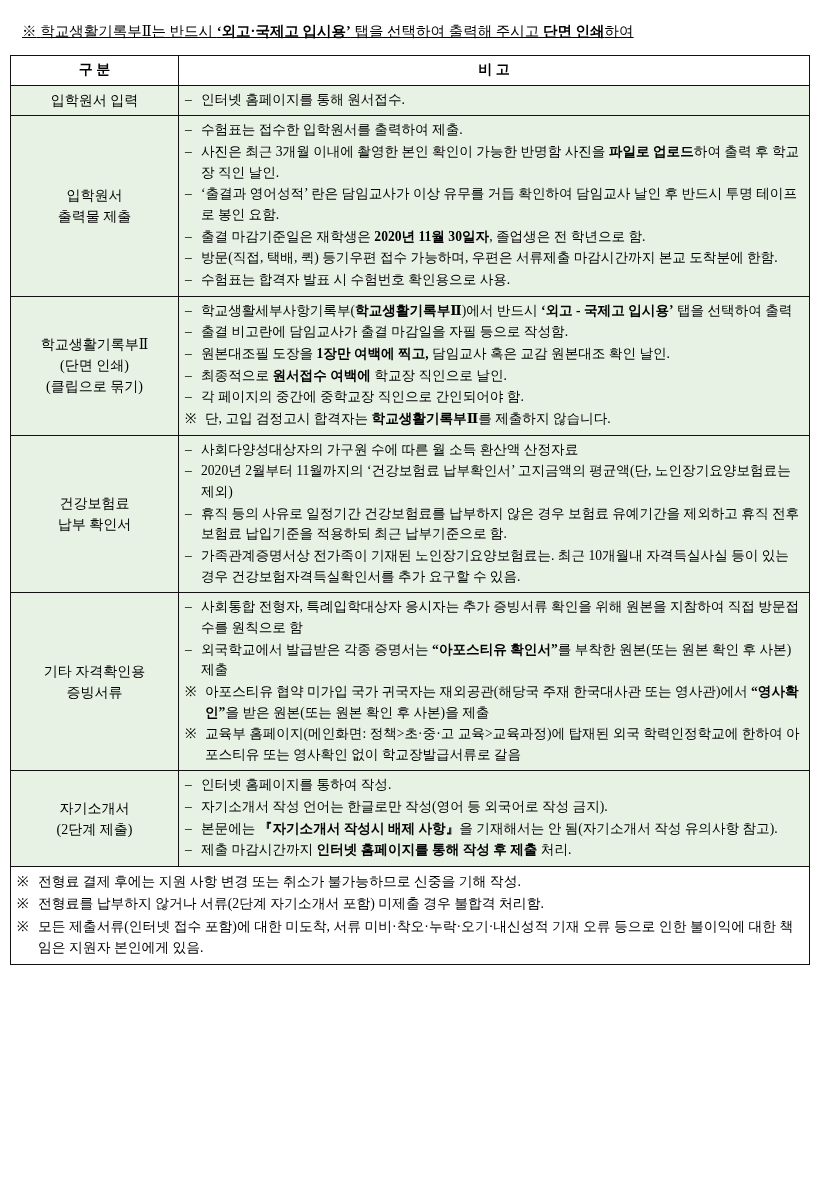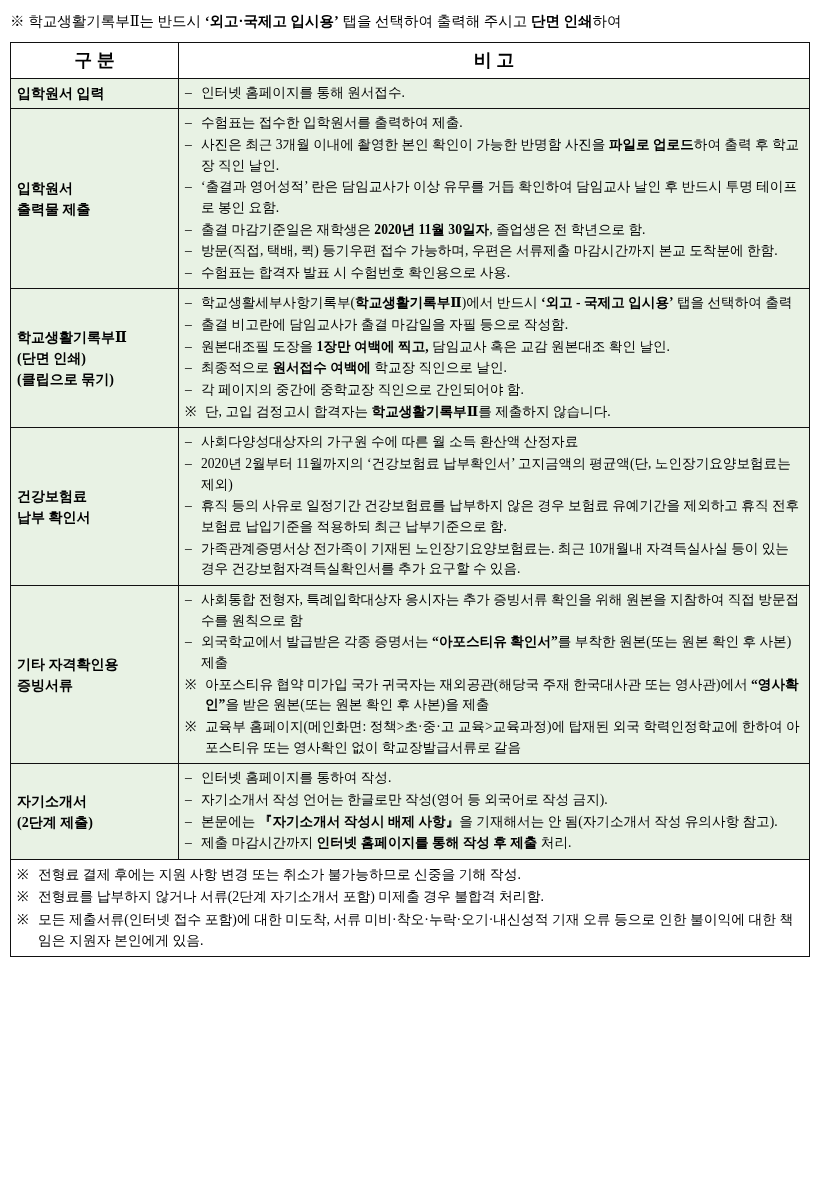--- a/index.html
+++ b/index.html
@@ -21,50 +21,51 @@
     padding: 8px 10px 6px 10px;
   }
 
   
   .notice {
     font-size: 14.5px;
     line-height: 1.62;
     margin: 2px 0 9px 0;
   }
   .notice p {
-    margin: 0;
+    margin: 12px;
     text-indent: 0;
+    text-decoration: underline;
   }
   .notice .ln2 { padding-left: 17px; }
   .notice .ln3 { padding-left: 17px; }
   .b { font-weight: bold; }
 
   
   table.doc {
     border-collapse: collapse;
     width: 799px;
     table-layout: fixed;
   }
   table.doc td, table.doc th {
     border: 1px solid #111111;
     vertical-align: middle;
     padding: 4px 6px;
   }
   thead th {
     background: #ffffff;
     font-weight: bold;
-    font-size: 18px;
+    font-size: 14px;
     padding: 5px 0;
   }
   col.c1 { width: 168px; }
   col.c2 { width: 631px; }
 
   td.label {
-    text-align: left;
-    font-weight: bold;
+    text-align: center;
+    font-weight: normal;
     font-size: 14px;
     line-height: 1.5;
     background: #e8f2e4;
   }
   td.body {
     background: #e8f2e4;
     vertical-align: top;
     padding: 5px 8px 6px 6px;
     font-size: 13.6px;
   }

